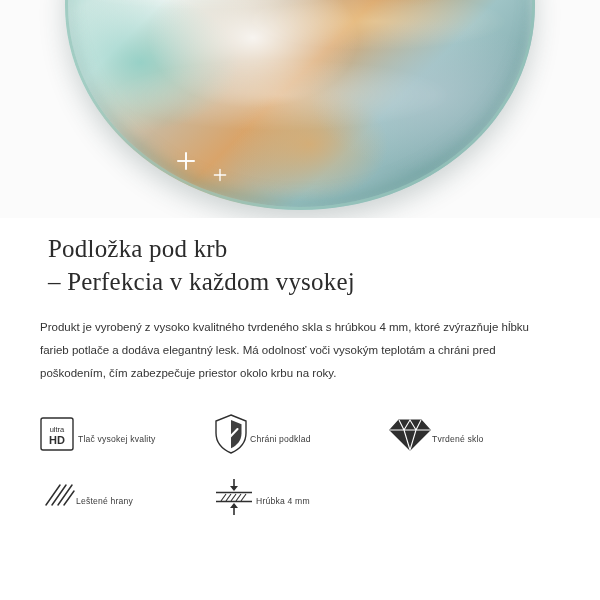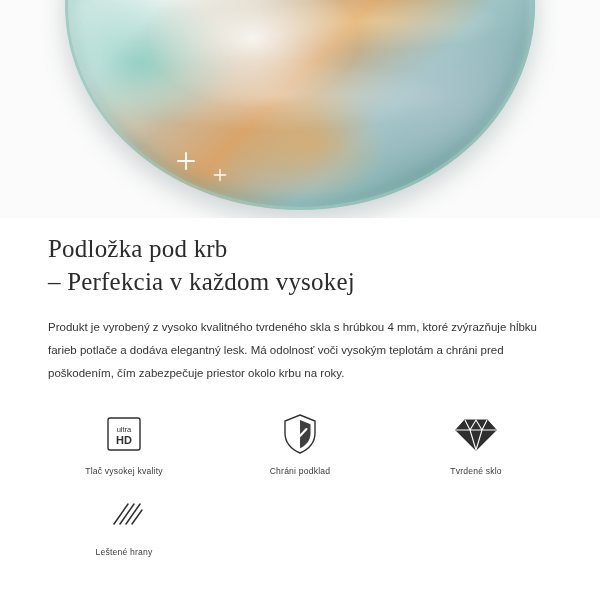--- a/index.html
+++ b/index.html
@@ -103,34 +103,34 @@
     font-weight: 400;
     margin: 0 0 18px 12px;
     letter-spacing: 0.2px;
   }
   .headline .l2 { display: block; }
 
   .paragraph {
     color: #343434;
     font-size: 11.5px;
     line-height: 2.0;
-    margin: 12px;
+    margin: 4px;
     max-width: 532px;
   }
 
   
   .features {
     margin-top: 26px;
     display: grid;
     grid-template-columns: repeat(3, 1fr);
     row-gap: 16px;
   }
   .feature {
     display: flex;
-    flex-direction: column;
+    flex-direction: row;
     align-items: center;
     justify-content: flex-start;
   }
   .feature-icon {
     height: 46px;
     display: flex;
     align-items: center;
     justify-content: center;
   }
   .feature-label {
@@ -205,16 +205,36 @@
           <svg width="40" height="38" viewBox="0 0 40 38" stroke="#2f2f2f" stroke-width="1.5" stroke-linecap="round">
             <line x1="10" y1="28" x2="24" y2="8"></line>
             <line x1="16" y1="28" x2="30" y2="8"></line>
             <line x1="22" y1="28" x2="36" y2="8"></line>
             <line x1="28" y1="28" x2="38" y2="14"></line>
           </svg>
         </div>
         <div class="feature-label">Leštené hrany</div>
       </div>
 
+      <div class="feature">
+        <div class="feature-icon">
+          <svg width="44" height="40" viewBox="0 0 44 40" stroke="#2f2f2f" fill="none">
+            <line x1="22" y1="3" x2="22" y2="13" stroke-width="1.6"></line>
+            <path d="M18 10 l4 5 4 -5 z" fill="#2f2f2f" stroke="none"></path>
+            <line x1="4" y1="16.5" x2="40" y2="16.5" stroke-width="1.6"></line>
+            <line x1="4" y1="25.5" x2="40" y2="25.5" stroke-width="1.6"></line>
+            <g stroke-width="1.1">
+              <line x1="9" y1="25" x2="14" y2="18"></line>
+              <line x1="14" y1="25" x2="19" y2="18"></line>
+              <line x1="19" y1="25" x2="24" y2="18"></line>
+              <line x1="24" y1="25" x2="29" y2="18"></line>
+              <line x1="29" y1="25" x2="34" y2="18"></line>
+            </g>
+            <line x1="22" y1="29" x2="22" y2="39" stroke-width="1.6"></line>
+            <path d="M18 32 l4 -5 4 5 z" fill="#2f2f2f" stroke="none"></path>
+          </svg>
+        </div>
+        <div class="feature-label">Hrúbka 4 mm</div>
+      </div>
 
     </div>
   </div>
 </div>
 
 </body></html>

